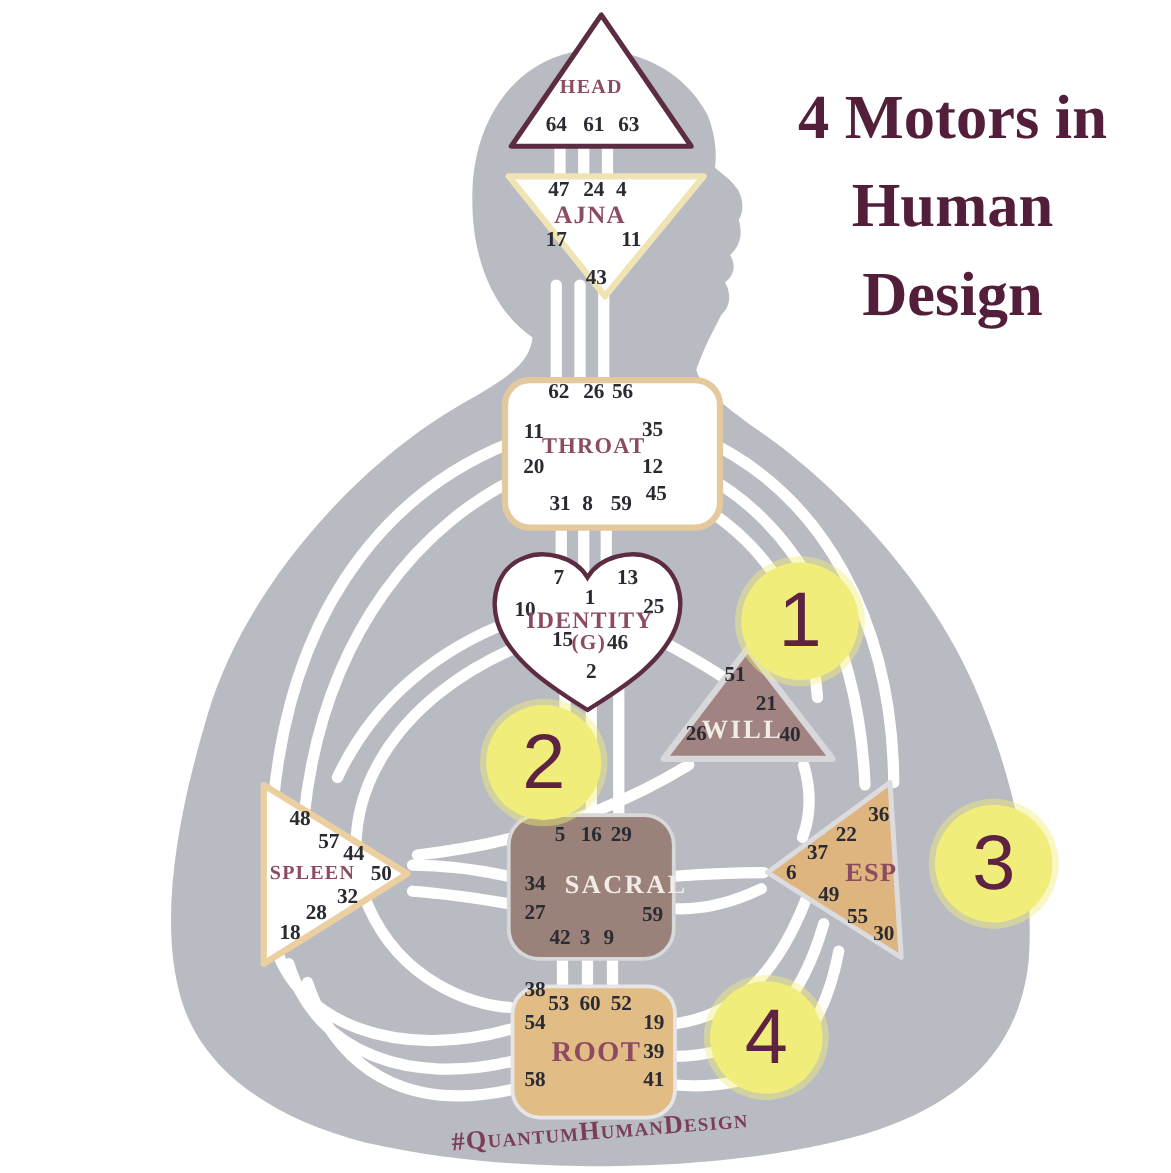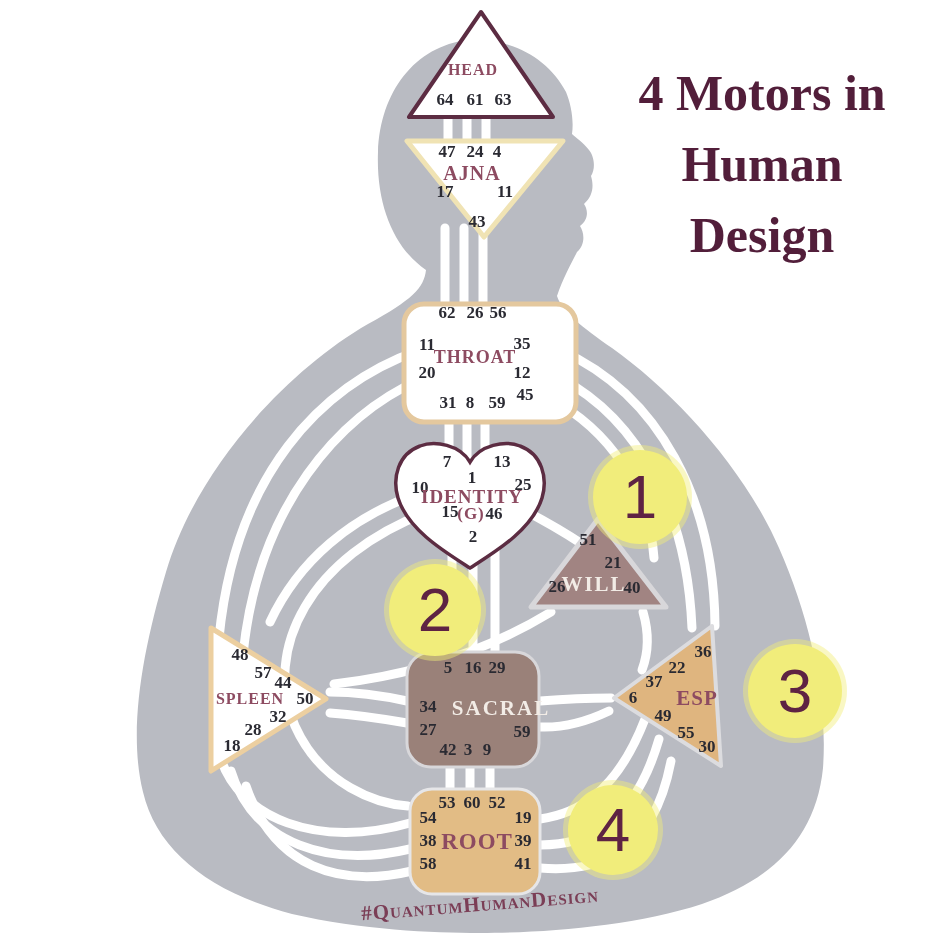--- a/index.html
+++ b/index.html
@@ -171,21 +171,21 @@
   <div class="clabel" style="left:697px;top:698px;font-size:21px">ESP</div>
   <span class="gate" style="left:663px;top:716px">49</span>
   <span class="gate" style="left:686px;top:733px">55</span>
   <span class="gate" style="left:707px;top:747px">30</span>
 
   <span class="gate" style="left:447px;top:803px">53</span>
   <span class="gate" style="left:472px;top:803px">60</span>
   <span class="gate" style="left:497px;top:803px">52</span>
   <span class="gate" style="left:428px;top:818px">54</span>
   <span class="gate" style="left:523px;top:818px">19</span>
-  <span class="gate" style="left:428px;top:841px">38</span>
+  <span class="gate" style="left:428px;top:792px">38</span>
   <div class="clabel" style="left:477px;top:842px;font-size:23px">ROOT</div>
   <span class="gate" style="left:523px;top:841px">39</span>
   <span class="gate" style="left:428px;top:864px">58</span>
   <span class="gate" style="left:523px;top:864px">41</span>
 
   <div class="badge" style="left:593px;top:450px;width:94px;height:94px">
     <span>1</span>
   </div>
   <div class="badge" style="left:389px;top:564px;width:92px;height:92px">
     <span>2</span>

